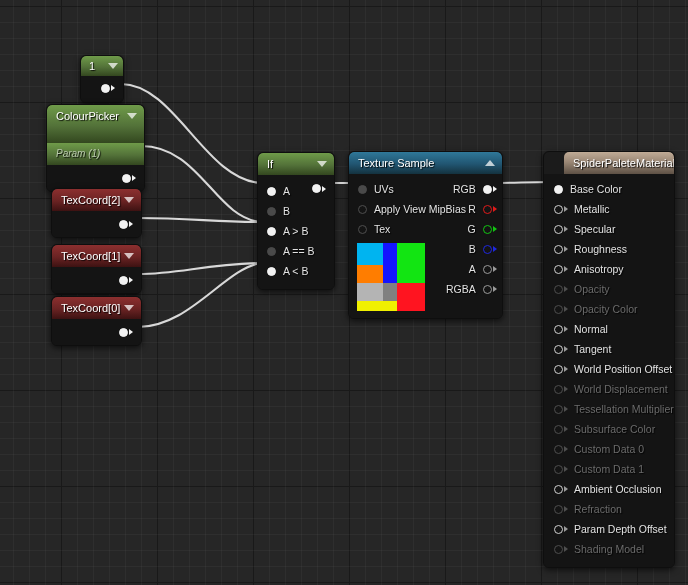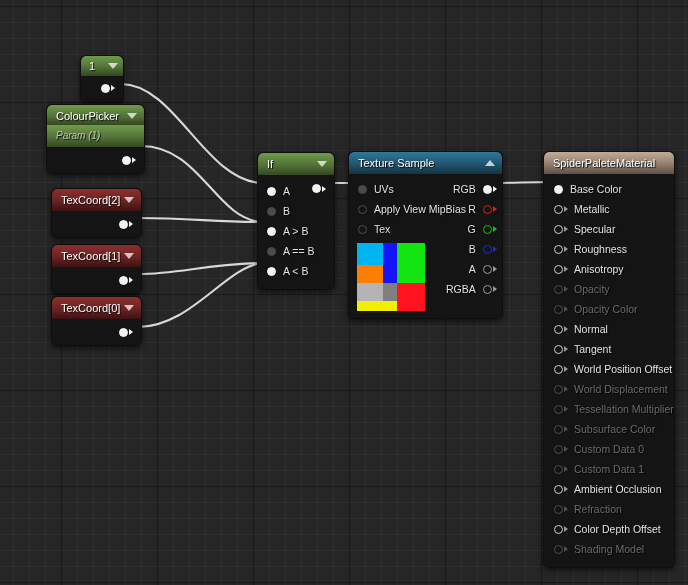--- a/index.html
+++ b/index.html
@@ -100,21 +100,21 @@
     border-right: 5px solid transparent;
     border-bottom: 6px solid rgba(255,255,255,0.72);
     flex: 0 0 auto;
   }
 
   
   .hdr-green  { background: linear-gradient(to bottom, #6f9b49 0%, #537239 55%, #33471f 100%); }
   .hdr-red    { background: linear-gradient(to bottom, #8c2f2f 0%, #6a2323 55%, #3d1212 100%); }
   .hdr-blue   { background: linear-gradient(to bottom, #2a6c8f 0%, #1f4f6c 55%, #123murk 100%);
                 background: linear-gradient(to bottom, #2f7899 0%, #215571 55%, #14323f 100%); }
-  .hdr-tan    { background: linear-gradient(to bottom, #c0ab96 0%, #9b8876 45%, #5e5145 100%); }
+  .hdr-tan    { background: linear-gradient(to bottom, #c0ab96 0%, #9b8876 45%, #5e5145 100%); margin-left: 20px; }
 
   
   .pin-row {
     position: relative;
     display: flex;
     align-items: center;
     height: 20px;
     padding: 0 9px;
   }
   .pin-row.out { justify-content: flex-end; }
@@ -168,21 +168,21 @@
   #node-texcoord0   { left: 51px;  top: 296px; width: 89px; }
   #node-if          { left: 257px; top: 152px; width: 76px; }
   #node-texsample   { left: 348px; top: 151px; width: 153px; }
   #node-material    { left: 543px; top: 151px; width: 130px; }
 
   
   #node-const1 .node-header { padding: 2px 5px 2px 8px; }
   #node-const1 .node-body { height: 26px; padding: 0; }
   #node-const1 .pin-row.out { position: absolute; right: 0; top: 3px; height: 18px; padding-right: 8px; }
 
-  #node-colourpicker .node-header { padding: 3px 7px 1px 9px; }
+  #node-colourpicker .node-header { padding: 3px 7px 19px 9px; }
   #node-colourpicker .node-body { height: 26px; padding: 0; }
   #node-colourpicker .pin-row.out { position: absolute; right: 0; top: 4px; height: 18px; padding-right: 8px; }
 
   .texcoord .node-body { height: 26px; padding: 0; }
   .texcoord .pin-row.out { position: absolute; right: 0; top: 4px; height: 18px; padding-right: 8px; }
 
   
   #node-if .node-body { padding: 6px 0 8px 0; }
   #node-if .if-out {
     position: absolute;
@@ -494,21 +494,21 @@
           <span class="pin-label">Ambient Occlusion</span>
         </div>
         <div class="pin-row">
           <span class="pin pin-in dimhollow" style="margin-right: 0px;"></span>
           <span class="nub dim" style="margin-right: 6px; margin-left: 1px;"></span>
           <span class="pin-label dim">Refraction</span>
         </div>
         <div class="pin-row">
           <span class="pin pin-in hollow" style="margin-right: 0px;"></span>
           <span class="nub " style="margin-right: 6px; margin-left: 1px;"></span>
-          <span class="pin-label">Color Depth Offset</span>
+          <span class="pin-label">Param Depth Offset</span>
         </div>
         <div class="pin-row">
           <span class="pin pin-in dimhollow" style="margin-right: 0px;"></span>
           <span class="nub dim" style="margin-right: 6px; margin-left: 1px;"></span>
           <span class="pin-label dim">Shading Model</span>
         </div>
       </div>
   </div>
 
 </div>

